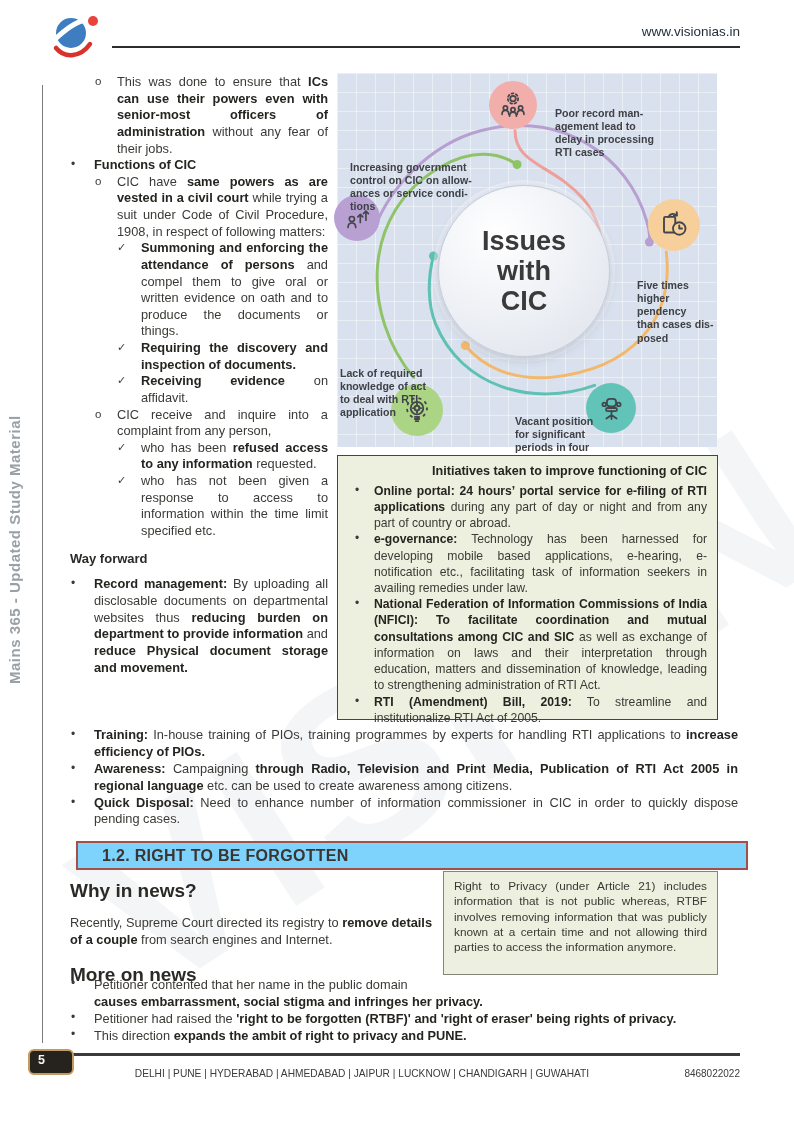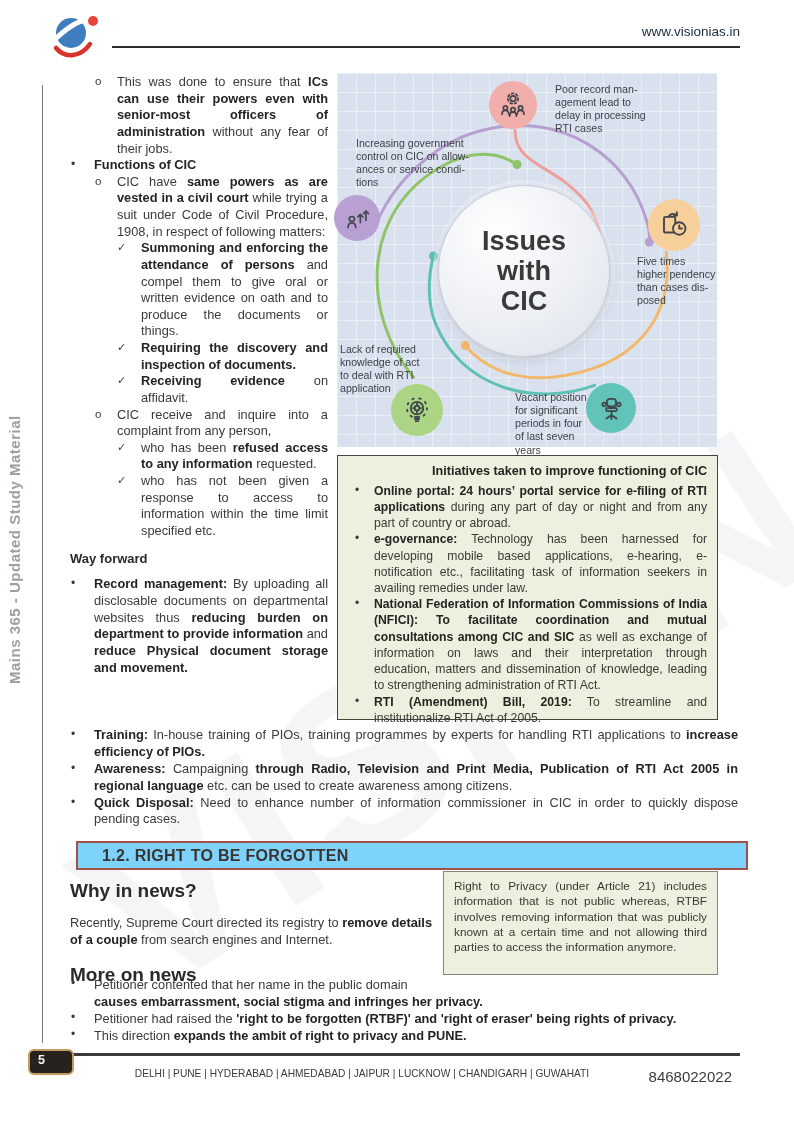--- a/index.html
+++ b/index.html
@@ -43,22 +43,22 @@
     background-size:19px 19px;z-index:1;}
   .arcs{position:absolute;left:0;top:0;}
   .bubble{position:absolute;border-radius:50%;display:flex;align-items:center;
     justify-content:center;}
   .bubble svg{stroke:#43464b;fill:none;stroke-width:1.5;stroke-linecap:round;stroke-linejoin:round;}
   .center-circle{position:absolute;left:101px;top:112px;width:170px;height:170px;border-radius:50%;
     background:radial-gradient(circle at 35% 28%,#ffffff,#eceff4 55%,#dde2ea);
     border:1px solid #c7cdd9;box-shadow:0 3px 8px rgba(110,120,140,.35),0 0 0 5px rgba(255,255,255,.35);
     display:flex;align-items:center;justify-content:center;text-align:center;}
   .center-title{font-size:27px;font-weight:bold;color:#3a3a3a;line-height:1.12;width:100px;}
-  .callout-text{position:absolute;font-size:10.6px;font-weight:400;color:#3e4146;
-    line-height:1.24;white-space:pre-line;}
+  .callout-text{position:absolute;font-size:10.6px;font-weight:700;color:#3e4146;
+    line-height:1.24;white-space:pre-line;margin-top:24px;}
 
   
   .greenbox{background:#edefdf;border:1.6px solid #45453f;padding:7px 10px;
     font-size:12.2px;line-height:1.33;z-index:1;}
   .initiatives{left:337px;top:455px;width:381px;height:265px;box-sizing:border-box;}
   .box-title{font-weight:bold;color:#23251f;font-size:12.6px;margin-bottom:3px;text-align:right;}
   .greenbox .lvl1{padding-left:26px;} .greenbox .lvl1>.marker{left:7px;}
 
   .privacy{left:443px;top:871px;width:275px;height:104px;box-sizing:border-box;
     border-width:1.3px;border-color:#85857a;font-size:11.8px;line-height:1.3;}
@@ -75,21 +75,21 @@
   .why-para{text-align:justify;margin:0 0 14px 0;}
   .more-bullets{left:70px;top:976px;width:668px;font-size:12.8px;line-height:1.33;z-index:1;}
 
   
   .page-tab{left:28px;top:1049px;width:46px;height:26px;background:#26221e;
     border:2px solid #c39b5e;border-radius:6px;box-sizing:border-box;color:#f5f5f5;
     font-size:12.5px;font-weight:bold;padding:2px 0 0 8px;z-index:2;}
   .footer-line{left:72px;right:54px;top:1053px;height:2.5px;background:#3a3a3a;z-index:1;}
   .footer-cities{left:60px;right:130px;top:1068px;text-align:center;font-size:10.2px;
     color:#3b3b3b;z-index:1;}
-  .footer-phone{right:62px;top:1068px;font-size:15px;color:#3b3b3b;z-index:1;}
+  .footer-phone{right:54px;top:1068px;font-size:10px;color:#3b3b3b;z-index:1;}
 </style>
 </head>
 <body>
 
 <div class="watermark">VISION</div>
 
 <svg class="abs logo" viewBox="0 0 60 52">
   <circle cx="23" cy="22" r="15" fill="#3e7dbf"></circle>
   <path d="M6 29 C 15 21, 27 10, 41 8" stroke="#ffffff" stroke-width="5" fill="none" stroke-linecap="round"></path>
   <circle cx="45" cy="10" r="5" fill="#e8433d"></circle>
@@ -183,21 +183,21 @@
 RTI cases</div>
 
   <div class="bubble" style="left: -3px; top: 122px; width: 46px; height: 46px; background: rgb(185, 160, 210);">
     <svg width="27" height="27" viewBox="0 0 24 24">
       <circle cx="7" cy="12.5" r="2.3"></circle>
       <path d="M3.6 20c0-2.6 1.6-4 3.4-4s3.4 1.4 3.4 4"></path>
       <path d="M14.5 15.5V8.5M12.3 10.6 14.5 8.3l2.2 2.3"></path>
       <path d="M19.5 13.5V5.5M17.3 7.6 19.5 5.3l2.2 2.3"></path>
     </svg>
   </div>
-  <div class="callout-text" style="left:19px;top:64px;width:136px;">Increasing government
+  <div class="callout-text" style="left:13px;top:64px;width:136px;">Increasing government
 control on CIC on allow-
 ances or service condi-
 tions</div>
 
   <div class="bubble" style="left: 311px; top: 126px; width: 52px; height: 52px; background: rgb(247, 207, 154);">
     <svg width="30" height="30" viewBox="0 0 24 24">
       <rect x="4" y="5.5" width="9" height="12.5" rx="1"></rect>
       <path d="M7.5 5.5C9 2.8 12 2.5 14 4.2M14.2 1.8l.2 2.6-2.6.3"></path>
       <circle cx="16.2" cy="14.8" r="5" fill="#f7cf9a"></circle>
       <path d="M16.2 12.3v2.5h2.2"></path>

